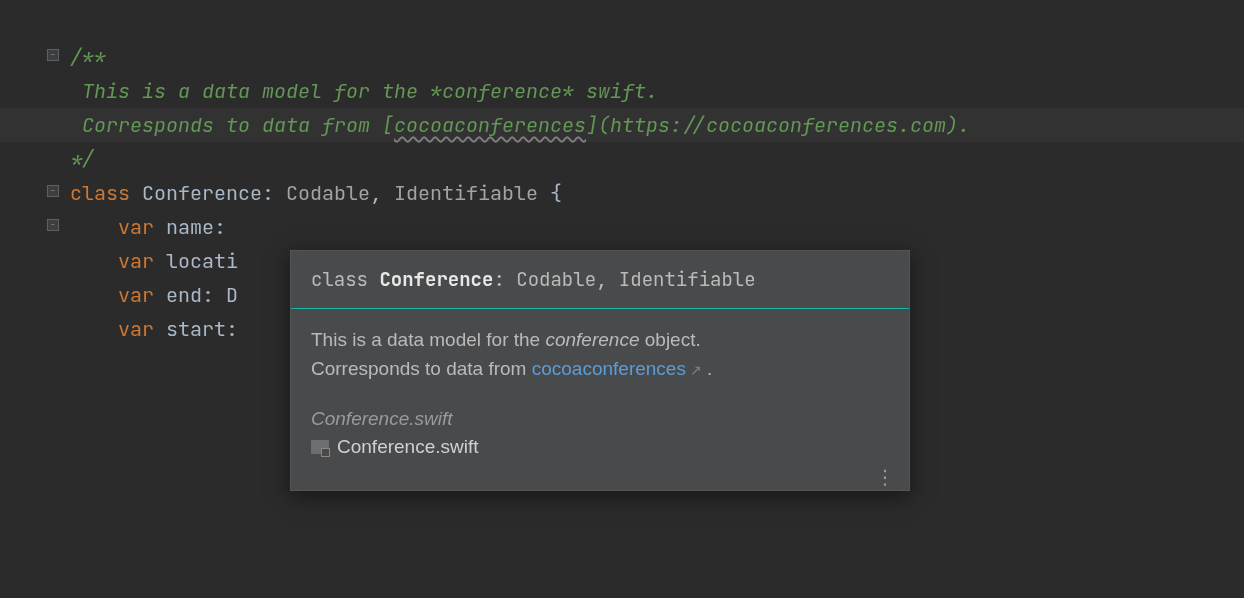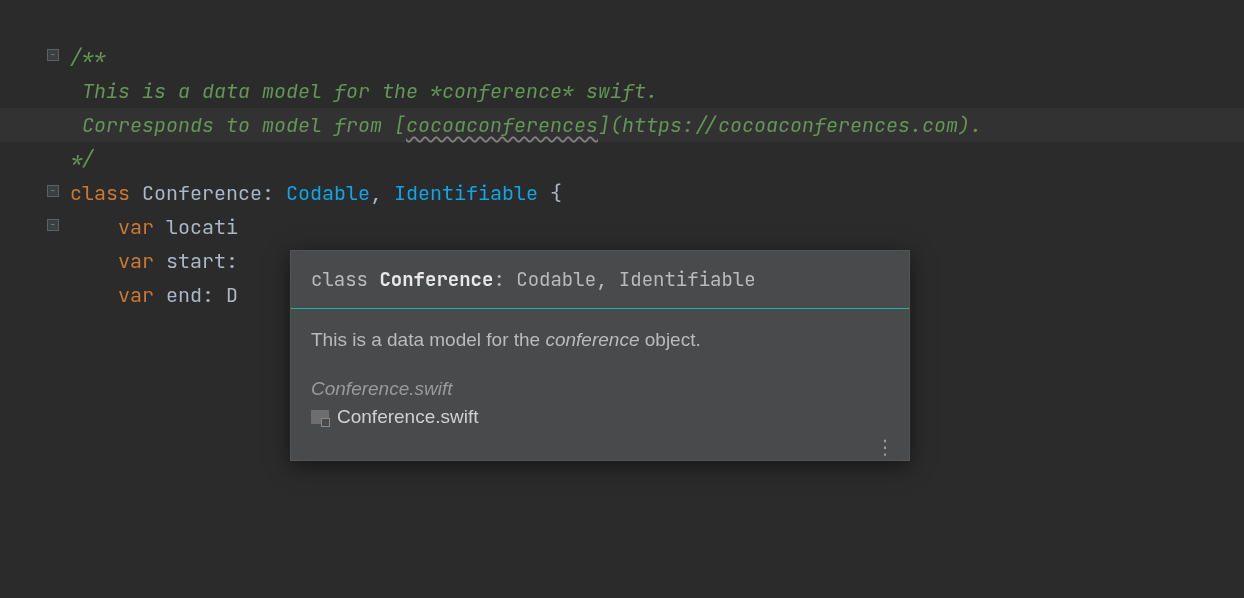--- a/index.html
+++ b/index.html
@@ -41,21 +41,21 @@
     padding-left: 70px;
     white-space: pre;
     height: 34px;
   }
   .highlight-line {
     background: #323232;
   }
   .comment { color: #629755; font-style: italic; }
   .keyword { color: #cc7832; }
   .classname { color: #a9b7c6; }
-  .protocol { color: #0ea5e9; }
+  .protocol { color: #a3a3a3; }
   .doclink-text { 
     color: #629755; 
     font-style: italic;
     text-decoration: underline wavy #808080;
     text-underline-offset: 4px;
   }
   .identifier { color: #a9b7c6; }
   .type-d { color: #a9b7c6; }
 
   .popup {
@@ -133,49 +133,53 @@
 
 <div class="editor">
 
   <div class="gutter-icon" style="top:47px;">
       <div class="fold-icon">−</div>
     </div>
   <div class="code-line"><span class="comment">/**</span></div>
 
   <div class="code-line"><span class="comment"> This is a data model for the *conference* swift.</span></div>
 
-  <div class="code-line highlight-line"><span class="comment"> Corresponds to model from [</span><span class="doclink-text">cocoaconferences</span><span class="comment">](</span><span class="comment">https://cocoaconferences.com</span><span class="comment">).</span></div>
+  <div class="code-line highlight-line"><span class="comment"> Corresponds to data from [</span><span class="doclink-text">cocoaconferences</span><span class="comment">](</span><span class="comment">https://cocoaconferences.com</span><span class="comment">).</span></div>
 
   <div class="gutter-icon" style="top:183px;">
       <div class="fold-icon">−</div>
     </div>
   <div class="code-line"><span class="comment">*/</span></div>
 
   <div class="gutter-icon" style="top:217px;">
       <div class="fold-icon">−</div>
     </div>
   <div class="code-line"><span class="keyword">class</span> <span class="classname">Conference</span><span class="identifier">:</span> <span class="protocol">Codable</span><span class="identifier">,</span> <span class="protocol">Identifiable</span> <span class="identifier">{</span></div>
 
+  <div class="code-line">    <span class="keyword">var</span> <span class="identifier">name</span><span class="identifier">:</span></div>
 
   <div class="code-line">    <span class="keyword">var</span> <span class="identifier">locati</span></div>
 
+  <div class="code-line">    <span class="keyword">var</span> <span class="identifier">end</span><span class="identifier">:</span> <span class="type-d">D</span></div>
+
   <div class="code-line">    <span class="keyword">var</span> <span class="identifier">start</span><span class="identifier">:</span></div>
-
-  <div class="code-line">    <span class="keyword">var</span> <span class="identifier">end</span><span class="identifier">:</span> <span class="type-d">D</span></div>
 
 
 </div>
 
 <div class="popup">
   <div class="popup-header">
     <span class="hk">class</span> <span class="hn">Conference</span><span class="hk">: Codable, Identifiable</span>
   </div>
   <div class="popup-body">
     <div>
       <span>This is a data model for the </span><em>conference</em><span> object.</span>
+    </div>
+    <div>
+      <span>Corresponds to data from </span><span class="popup-link"><span>cocoaconferences</span><span class="ext-icon">↗</span></span><span> .</span>
     </div>
   </div>
   <div class="popup-file">
     <div class="popup-file-title">Conference.swift</div>
     <div class="popup-file-row">
       <div class="file-icon"></div>
       <span>Conference.swift</span>
     </div>
   </div>
   <div class="popup-footer">

